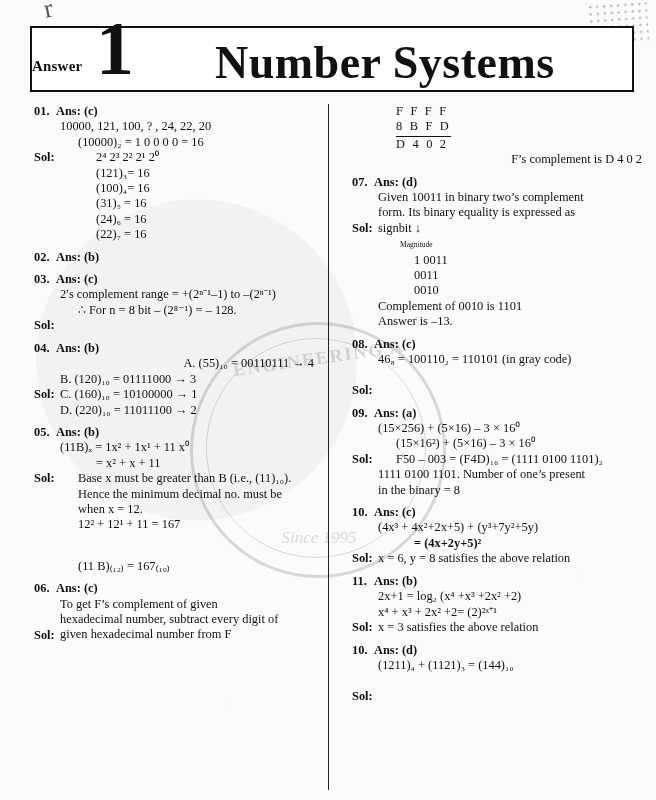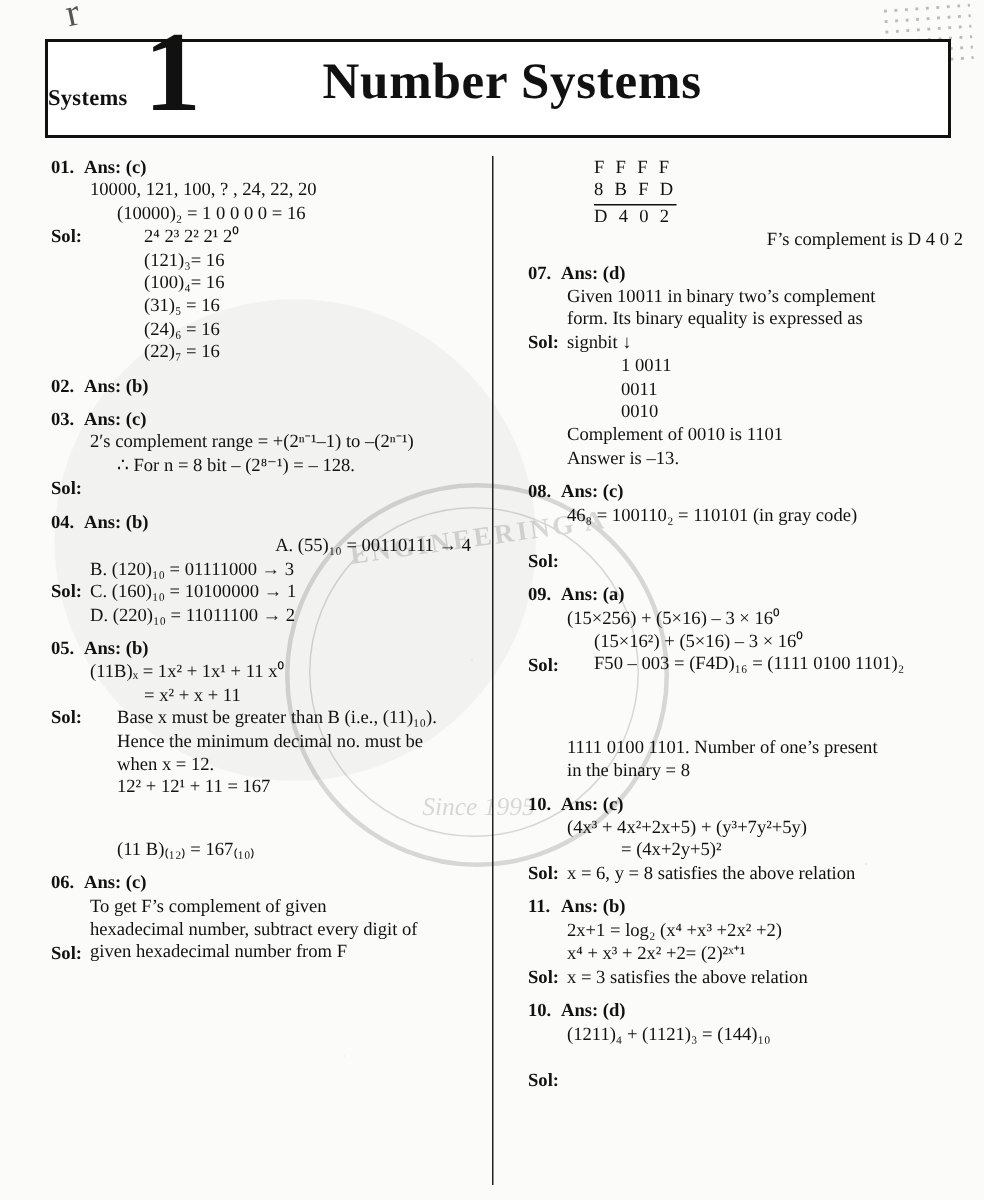--- a/index.html
+++ b/index.html
@@ -53,21 +53,21 @@
     font-size:15px;font-weight:bold;letter-spacing:.2px;
     font-family:"Liberation Serif",serif;
   }
   .chapter-num{
     position:absolute;left:96px;top:14px;
     font-size:76px;line-height:68px;font-weight:bold;
     font-family:"Liberation Serif",serif;
   }
   .chapter-title{
     position:absolute;left:215px;top:36px;
-    font-size:34px;font-weight:bold;
+    font-size:46px;font-weight:bold;
     font-family:"Liberation Serif",serif;
     letter-spacing:.5px;
   }
   .divider-v{
     position:absolute;left:328px;top:104px;width:1px;height:686px;
     background:#222;
   }
 
   
   .watermark{
@@ -119,21 +119,21 @@
 </style>
 </head>
 <body>
 
 <div class="page">
   <div class="speckle"></div>
   <div class="corner-dots"></div>
   <div class="stray-mark">r</div>
 
   <div class="banner"></div>
-  <div class="chapter-word">Systems</div>
+  <div class="chapter-word">Answer</div>
   <div class="chapter-num">1</div>
   <div class="chapter-title">Number Systems</div>
 
   <div class="watermark">
     <div class="wm-ring"></div>
     <div class="wm-ring2"></div>
     <div class="wm-text">ENGINEERING A</div>
     <div class="wm-since">Since 1995</div>
   </div>
 
@@ -216,20 +216,21 @@
         <div style="padding-left: 44px; text-align: right;"><span>F’s complement is D 4 0 2</span></div>
       </div>
       <div class="qa">
         <div class="qhead"><span class="qnum">07.</span><span class="ans-lbl">Ans:</span><span class="ans-val"> (d)</span></div>
         <div class="solrow">
           <div class="sol-lbl">Sol:</div>
           <div class="sol-body">
             <div class="ind" style="padding-left: 0px;"><span>Given 10011 in binary two’s complement</span></div>
             <div class="ind" style="padding-left: 0px;"><span>form. Its binary equality is expressed as</span></div>
             <div class="ind" style="padding-left: 0px;"><span>signbit ↓</span></div>
+            <div class="ind" style="padding-left: 22px;"><span class="small-lbl">Magnitude</span></div>
             <div class="ind2 ind3" style="padding-left: 36px;"><span>1 0011</span></div>
             <div class="ind2 ind3" style="padding-left: 36px;"><span>0011</span></div>
             <div class="ind2 ind3" style="padding-left: 36px;"><span>0010</span></div>
             <div class="ind" style="padding-left: 0px;"><span>Complement of 0010 is 1101</span></div>
             <div class="ind" style="padding-left: 0px;"><span>Answer is –13.</span></div>
           </div>
         </div>
       </div>
       <div class="qa">
         <div class="qhead"><span class="qnum">08.</span><span class="ans-lbl">Ans:</span><span class="ans-val"> (c)</span></div>
@@ -241,32 +242,32 @@
         </div>
       </div>
       <div class="qa">
         <div class="qhead"><span class="qnum">09.</span><span class="ans-lbl">Ans:</span><span class="ans-val"> (a)</span></div>
         <div class="solrow">
           <div class="sol-lbl">Sol:</div>
           <div class="sol-body">
             <div class="ind" style="padding-left: 0px;"><span>(15×256) + (5×16) – 3 × 16⁰</span></div>
             <div class="ind ind2" style="padding-left: 18px;"><span>(15×16²) + (5×16) – 3 × 16⁰</span></div>
             <div class="ind ind2" style="padding-left: 18px;"><span>F50 – 003 = (F4D)₁₆ = (1111 0100 1101)₂</span></div>
-            <div class="ind" style="padding-left: 0px; margin-top: 40px;"><span>1111  0100  1101.   Number of one’s present</span></div>
+            <div class="ind" style="padding-left: 0px;"><span>1111  0100  1101.   Number of one’s present</span></div>
             <div class="ind" style="padding-left: 0px;"><span>in the binary = 8</span></div>
           </div>
         </div>
       </div>
       <div class="qa">
         <div class="qhead"><span class="qnum">10.</span><span class="ans-lbl">Ans:</span><span class="ans-val"> (c)</span></div>
         <div class="solrow">
           <div class="sol-lbl">Sol:</div>
           <div class="sol-body">
             <div class="ind" style="padding-left: 0px;"><span>(4x³ + 4x²+2x+5) + (y³+7y²+5y)</span></div>
-            <div class="ind2 ind3" style="padding-left: 36px;"><span>= (4x+2y+5)²</span></div>
+            <div class="ind2 ind3" style="padding-left: 36px; font-weight: bold;"><span>= (4x+2y+5)²</span></div>
             <div class="ind" style="padding-left: 0px;"><span>x = 6, y = 8 satisfies the above relation</span></div>
           </div>
         </div>
       </div>
       <div class="qa">
         <div class="qhead"><span class="qnum">11.</span><span class="ans-lbl">Ans:</span><span class="ans-val"> (b)</span></div>
         <div class="solrow">
           <div class="sol-lbl">Sol:</div>
           <div class="sol-body">
             <div class="ind" style="padding-left: 0px;"><span>2x+1 = log₂ (x⁴ +x³ +2x² +2)</span></div>

